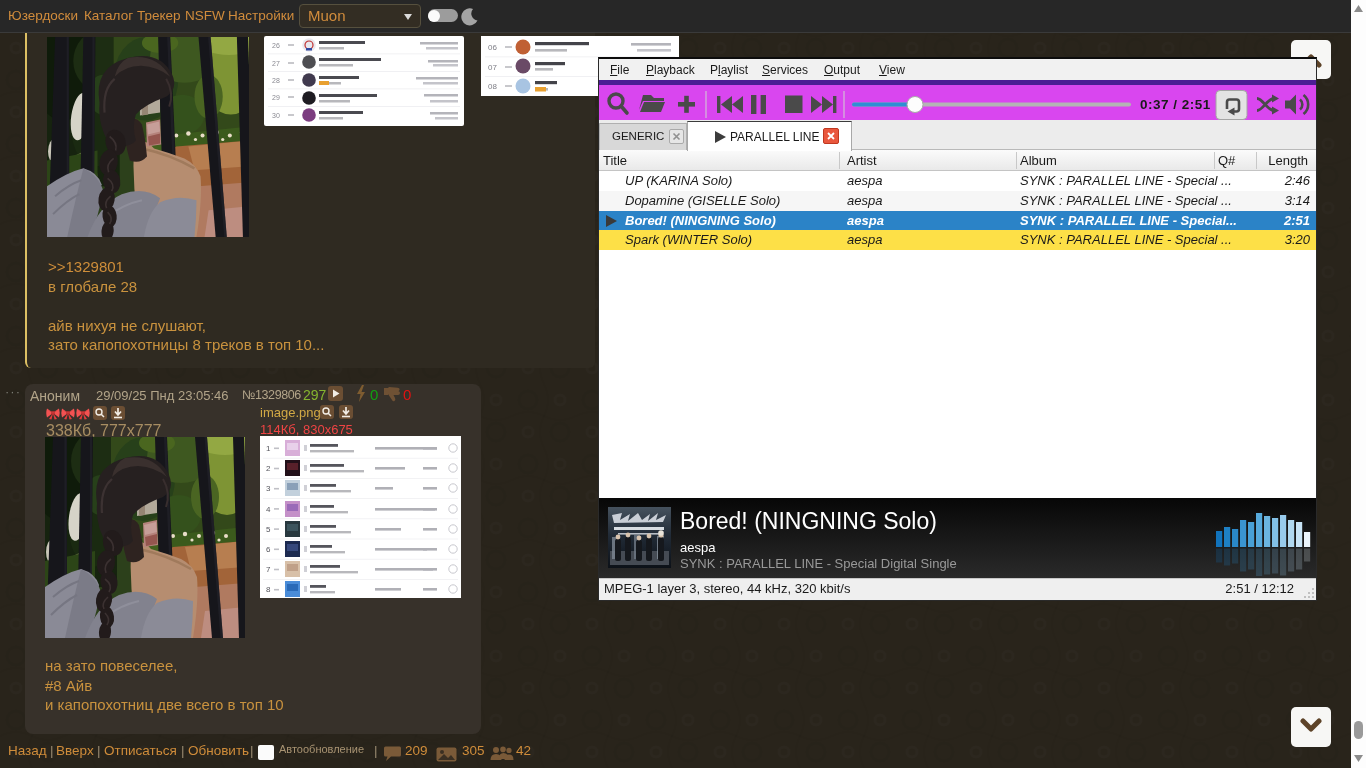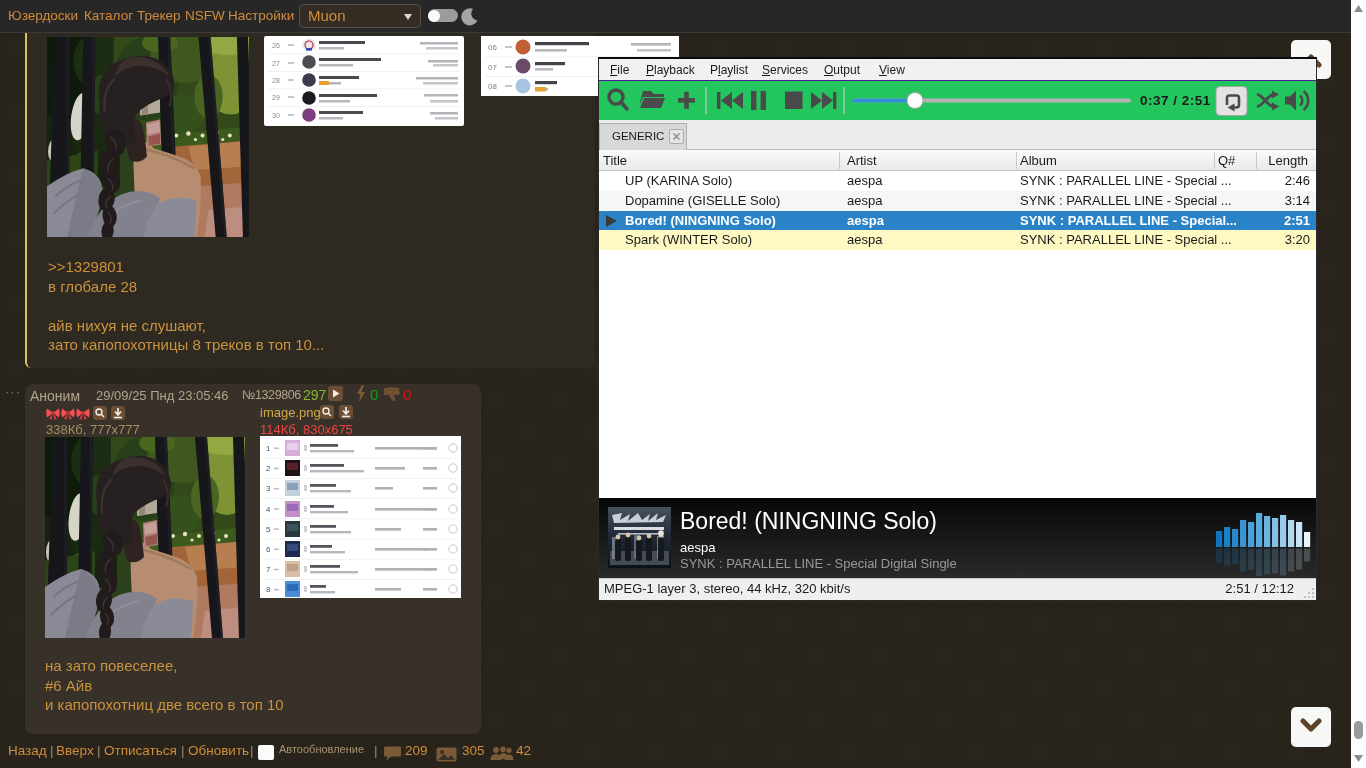--- a/index.html
+++ b/index.html
@@ -27,27 +27,27 @@
 
   
   #navbar { position:absolute; left:8px; top:743px; width:900px; height:20px; font-size:13.5px; color:#cf8c3a;text-align:center; }
   #navbar .sep { color:#9a8c72; }
 
   
   #player { position:absolute; left:598px; top:57px; width:719px; height:544px; background:#fff; border:1px solid #2a2a2a; border-top:2px solid #0c0c0c; z-index:20; font-size:13px; color:#1a1a1a; }
   #menubar { position:absolute; left:0; top:0; width:717px; height:21px; background:#f1f1f1; }
   #menubar span { position:absolute; top:4px; font-size:12px; }
   #menubar u { text-decoration:underline; }
-  #toolbar { position:absolute; left:0; top:21px; width:717px; height:40px; background:#22c55e; border-top:1px solid #4c1d95; }
+  #toolbar { position:absolute; left:0; top:21px; width:717px; height:40px; background:#d946ef; border-top:5px solid #4c1d95; }
   #tabbar { position:absolute; left:0; top:61px; width:717px; height:30px; background:#ececec; border-bottom:1px solid #b9b9b9; }
   #tab1 { position:absolute; left:0px; top:3px; width:88px; height:27px; background:#d8d8d8; border:1px solid #b0b0b0; border-bottom:none; color:#1a1a1a; }
   #tab2 { position:absolute; left:88px; top:1px; width:165px; height:30px; background:#fff; border:1px solid #a8a8a8; border-top:1px solid #3c3c3c; border-bottom:none; z-index:2; }
   #phead { position:absolute; left:0; top:91px; width:717px; height:21px; background:linear-gradient(#fbfbfb,#e9e9e9); border-bottom:1px solid #c4c4c4; }
   .hsep { position:absolute; top:2px; width:1px; height:17px; background:#c8c8c8; }
-  #prows { position:absolute; left:0; top:112px; width:717px; }
+  #prows { position:absolute; left:0; top:112px; width:717px;font-style:italic; }
   .prow { position:relative; width:717px; height:19.8px; line-height:19.8px; white-space:nowrap; }
   .prow .t { position:absolute; left:26px; }
   .prow .a { position:absolute; left:248px; }
   .prow .al { position:absolute; left:421px; }
   .prow .ln { position:absolute; right:6px; }
   #nowplay { position:absolute; left:0; top:439px; width:717px; height:80px; background:linear-gradient(#070707,#2a2a2a); }
   #statusbar { position:absolute; left:0; top:519px; width:717px; height:22px; background:#efefef; border-top:1px solid #c8c8c8; line-height:20px; }
 
   
   #btnTop { position:absolute; left:1291px; top:40px; width:40px; height:39px; background:#f7f7f5; border-radius:5px; z-index:10; }
@@ -319,21 +319,21 @@
         <circle cx="6" cy="6" r="3" fill="none" stroke="#f2ede6" stroke-width="1.4"></circle>
         <line x1="8.2" y1="8.2" x2="11" y2="11" stroke="#f2ede6" stroke-width="1.5"></line>
       </svg>
   </div>
   <div class="abs ibox" style="left:339px;top:405px">
     <svg width="14" height="14">
         <path d="M7 2 V8 M4 5.5 L7 9 L10 5.5" stroke="#f2ede6" stroke-width="1.7" fill="none"></path>
         <line x1="3" y1="11.5" x2="11" y2="11.5" stroke="#f2ede6" stroke-width="1.6"></line>
       </svg>
   </div>
-  <div class="abs" style="left:46px;top:422px;font-size:13px;color:#a78d62">338Кб, 777x777</div>
+  <div class="abs" style="left:46px;top:422px;font-size:16px;color:#a78d62">338Кб, 777x777</div>
   <div class="abs" style="left:260px;top:405px;font-size:13px;color:#d2a945">image.png</div>
   <div class="abs" style="left:260px;top:422px;font-size:13px;color:#ef4444">114Кб, 830x675</div>
   <div class="abs" style="left:45px;top:437px;width:200px;height:201px" id="girl2">
     <svg width="200" height="201" viewBox="0 0 200 201">
         <use href="#photoG"></use>
       </svg>
   </div>
   <div class="abs" style="left:260px;top:436px" id="chart3"><svg width="201" height="162" viewBox="0 0 201 162">
         <rect width="201" height="162" fill="#ffffff"></rect>
         <text x="6" y="15" font-size="8" fill="#55555c" font-family="Liberation Sans">1</text>
@@ -419,21 +419,21 @@
         <rect x="27" y="148" width="11" height="7" fill="#2a6ab8"></rect>
         <rect x="44" y="150" width="3" height="6" fill="#d0d0d6"></rect>
         <rect x="50" y="149" width="16" height="2.8" fill="#55555c"></rect>
         <rect x="50" y="155" width="25" height="2.4" fill="#b8b8bc"></rect>
         <rect x="115" y="152" width="26" height="2.6" fill="#b0b0b6"></rect>
         <rect x="163" y="152" width="14" height="2.6" fill="#b0b0b6"></rect>
         <circle cx="193" cy="153" r="4.2" fill="none" stroke="#c8c8ce" stroke-width="1"></circle>
       </svg></div>
   <div class="abs otext" style="left:45px;top:656px">
     <div>на зато повеселее,</div>
-    <div>#6 Айв</div>
+    <div>#8 Айв</div>
     <div>и капопохотниц две всего в топ 10</div>
   </div>
 
   <div id="navbar">
     <span style="position:absolute;left:0">Назад</span>
       <span class="sep" style="position:absolute;left:42px">|</span>
     <span style="position:absolute;left:48px">Вверх</span>
       <span class="sep" style="position:absolute;left:89px">|</span>
     <span style="position:absolute;left:96px">Отписаться</span>
       <span class="sep" style="position:absolute;left:173px">|</span>
@@ -519,20 +519,31 @@
     </div>
     <div id="tabbar">
       <div id="tab1">
         <span style="position:absolute;left:12px;top:6px;font-size:11.5px">GENERIC</span>
         <div style="position:absolute;left:69px;top:5px;width:15px;height:15px;background:#e6e6e6;border:1px solid #aaa;border-radius:2px">
           <svg width="13" height="13">
               <path d="M3.5 3.5 L9.5 9.5 M9.5 3.5 L3.5 9.5" stroke="#909090" stroke-width="1.6"></path>
             </svg>
         </div>
       </div>
+      <div id="tab2">
+        <svg style="position:absolute;left:26px;top:8px" width="13" height="14">
+            <path d="M1 1 L12 7 L1 13 Z" fill="#3c3c3c"></path>
+          </svg>
+        <span style="position:absolute;left:42px;top:8px;font-size:12px">PARALLEL LINE</span>
+        <div style="position:absolute;left:135px;top:6px;width:16px;height:16px;background:#e9573d;border:1px solid #c03820;border-radius:2px">
+          <svg width="14" height="14">
+              <path d="M4 4 L10 10 M10 4 L4 10" stroke="#fff" stroke-width="1.8"></path>
+            </svg>
+        </div>
+      </div>
     </div>
     <div id="phead">
       <span style="position:absolute;left:4px;top:3px">Title</span>
       <span style="position:absolute;left:248px;top:3px">Artist</span>
       <span style="position:absolute;left:421px;top:3px">Album</span>
       <span style="position:absolute;left:619px;top:3px">Q#</span>
       <span style="position:absolute;right:8px;top:3px">Length</span>
       <div class="hsep" style="left:240px"></div>
       <div class="hsep" style="left:417px"></div>
       <div class="hsep" style="left:615px"></div>
@@ -553,21 +564,21 @@
         </div>
       <div class="prow" style="background:#2b83c7;color:#fff;font-weight:bold">
           <svg style="position:absolute;left:5px;top:3px" width="15" height="14">
             <path d="M2 1 L13 7 L2 13 Z" fill="#3a3a3a"></path>
           </svg>
           <span class="t">Bored! (NINGNING Solo)</span>
           <span class="a">aespa</span>
           <span class="al">SYNK : PARALLEL LINE - Special...</span>
           <span class="ln">2:51</span>
         </div>
-      <div class="prow" style="background:#fef9c3">
+      <div class="prow" style="background:#fde047">
           <span class="t">Spark (WINTER Solo)</span>
           <span class="a">aespa</span>
           <span class="al">SYNK : PARALLEL LINE - Special ...</span>
           <span class="ln">3:20</span>
         </div>
     </div>
     <div id="nowplay">
       <div style="position:absolute;left:9px;top:9px;width:63px;height:61px" id="albart">
         <svg width="63" height="61" viewBox="0 0 63 61">
           <defs>

